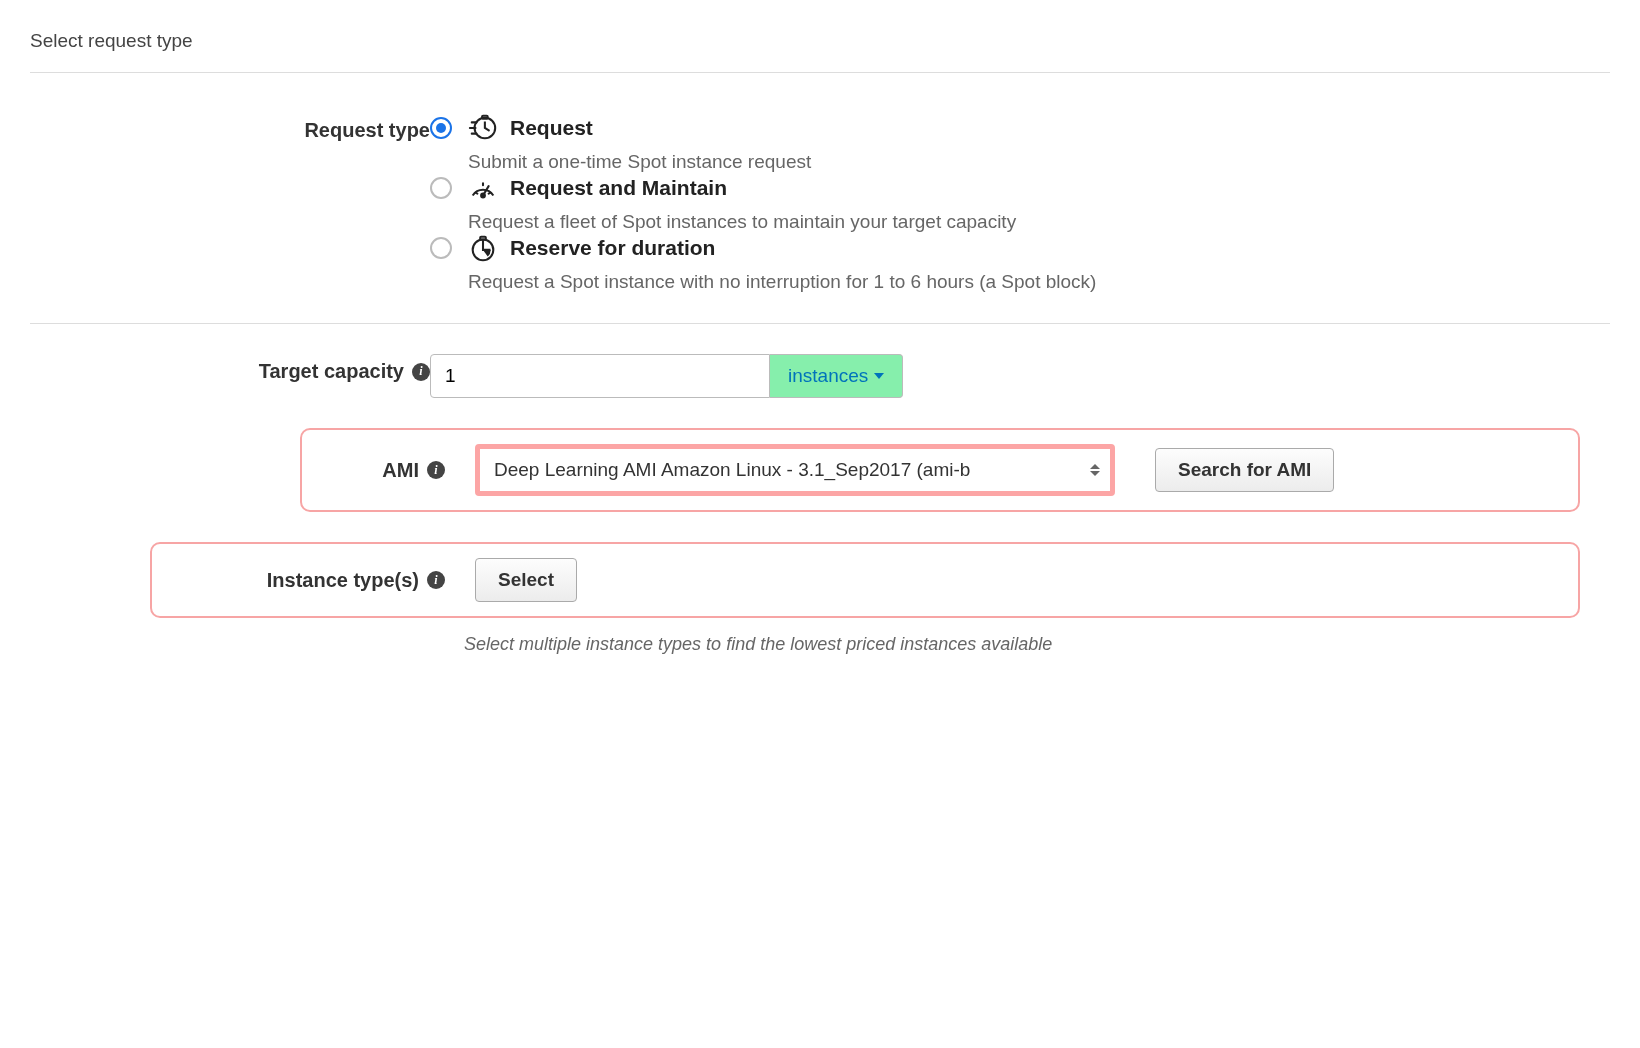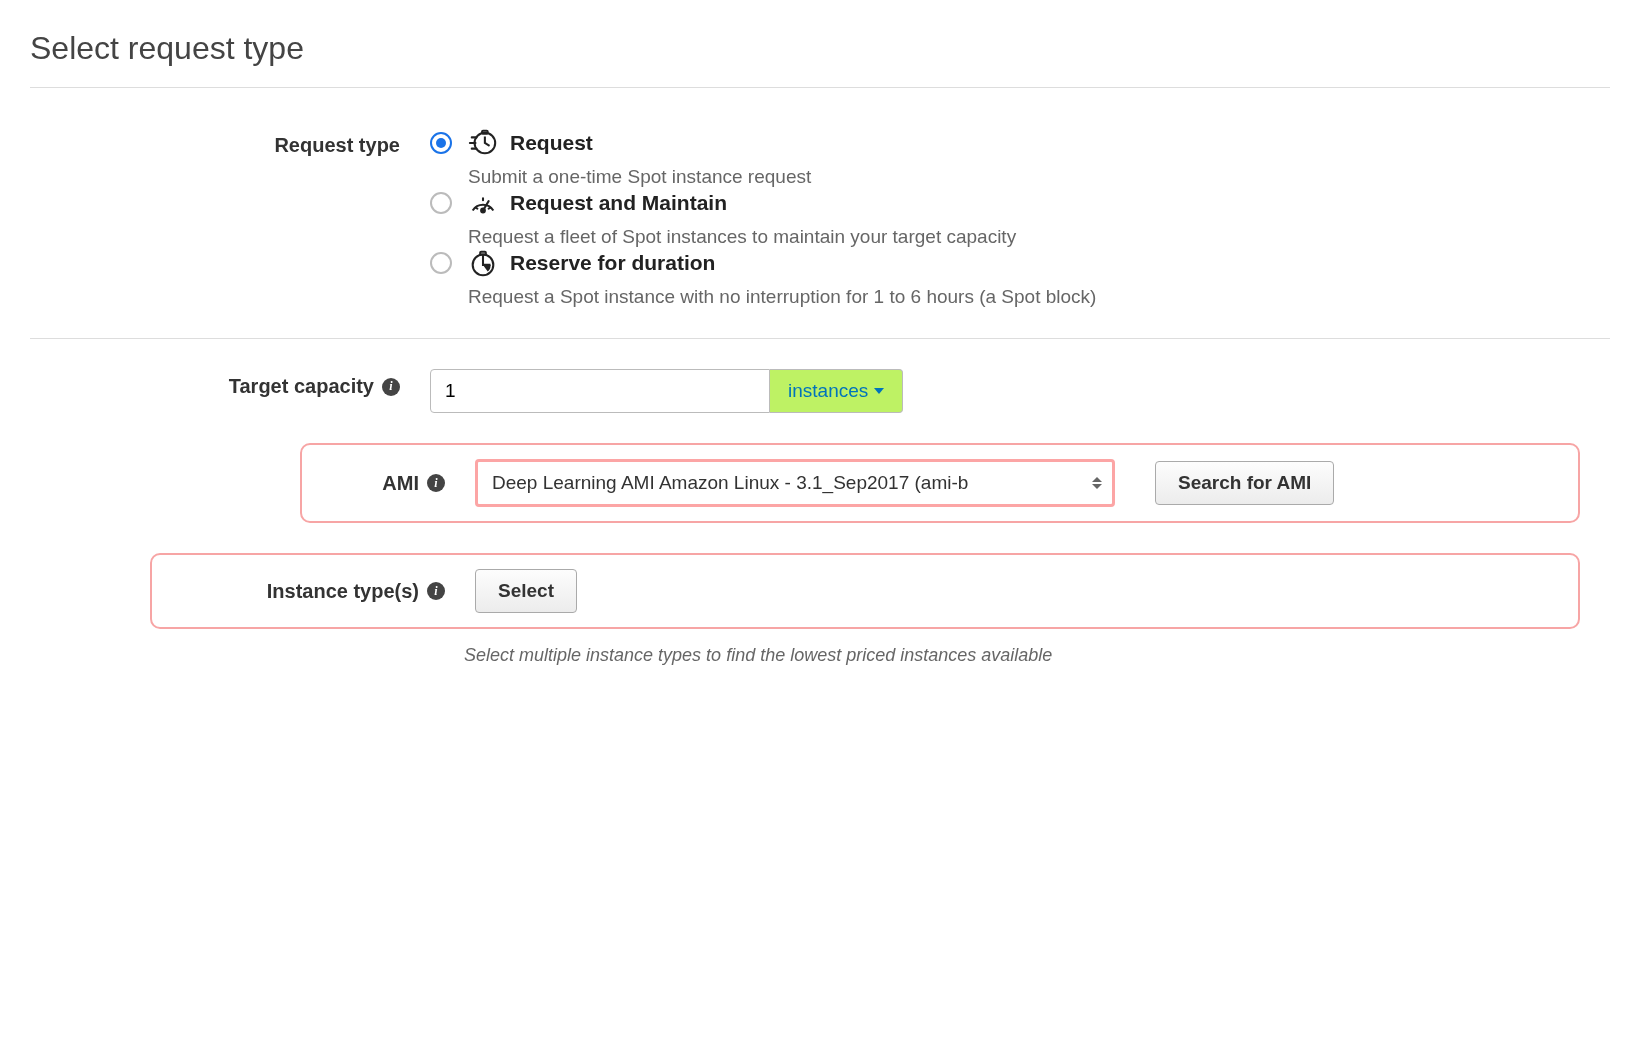--- a/index.html
+++ b/index.html
@@ -5,36 +5,35 @@
   * { box-sizing: border-box; }
   body {
     font-family: "Helvetica Neue", Helvetica, Arial, sans-serif;
     margin: 0;
     padding: 30px 30px 40px 30px;
     color: #333;
     font-size: 18px;
     width: 1640px;
   }
   .section-title {
-    font-size: 32px;
+    font-size: 19px;
     font-weight: 400;
     color: #444;
     margin: 0 0 20px 0;
   }
   .hr { border: none; border-top: 1px solid #ddd; margin: 20px 0 40px 0; }
 
   .form-row {
     display: flex;
     align-items: flex-start;
     margin-bottom: 30px;
   }
   .label-col {
     width: 400px;
     text-align: right;
-    padding-right: 30px;
     padding-top: 6px;
     font-weight: 700;
     font-size: 20px;
     color: #333;
     display: flex;
     justify-content: flex-end;
     align-items: center;
     gap: 8px;
   }
   .ctrl-col {
@@ -69,38 +68,38 @@
   }
 
   .hr2 { border:none; border-top:1px solid #ddd; margin:30px 0; }
 
   .input-group { display:flex; }
   .text-input {
     border:1px solid #bbb; padding:10px 14px; font-size:19px;
     border-radius:4px 0 0 4px; width:340px; background:#fff;
   }
   .addon-btn {
-    border:1px solid #bbb; border-left:none; background:#bef264;
+    border:1px solid #bbb; border-left:none; background:#86efac;
     padding:10px 18px; font-size:19px; color:#0073bb;
     border-radius:0 4px 4px 0; display:flex; align-items:center; gap:6px;
     cursor:pointer;
   }
   .caret-down {
     width:0;height:0;border-left:5px solid transparent;border-right:5px solid transparent;
     border-top:6px solid #0073bb;
   }
 
   .highlight-box {
     border:2px solid #f7a5a5; border-radius:10px; padding:14px 23px;
     display:flex; align-items:center; gap:20px;
   }
   .highlight-row { margin-left:0; margin-right:30px; }
 
   .select-box {
-    border:3px solid #fca5a5; padding:10px 36px 10px 14px; font-size:19px;
+    border:5px solid #fca5a5; padding:10px 36px 10px 14px; font-size:19px;
     border-radius:4px; background:#fff; width:640px; position:relative;
     white-space:nowrap; overflow:hidden; text-overflow:ellipsis;
   }
   .select-arrows {
     position:absolute; right:10px; top:50%; transform:translateY(-50%);
     display:flex; flex-direction:column; gap:2px;
   }
   .select-arrows::before, .select-arrows::after {
     content:""; width:0;height:0;
     border-left:5px solid transparent;border-right:5px solid transparent;

